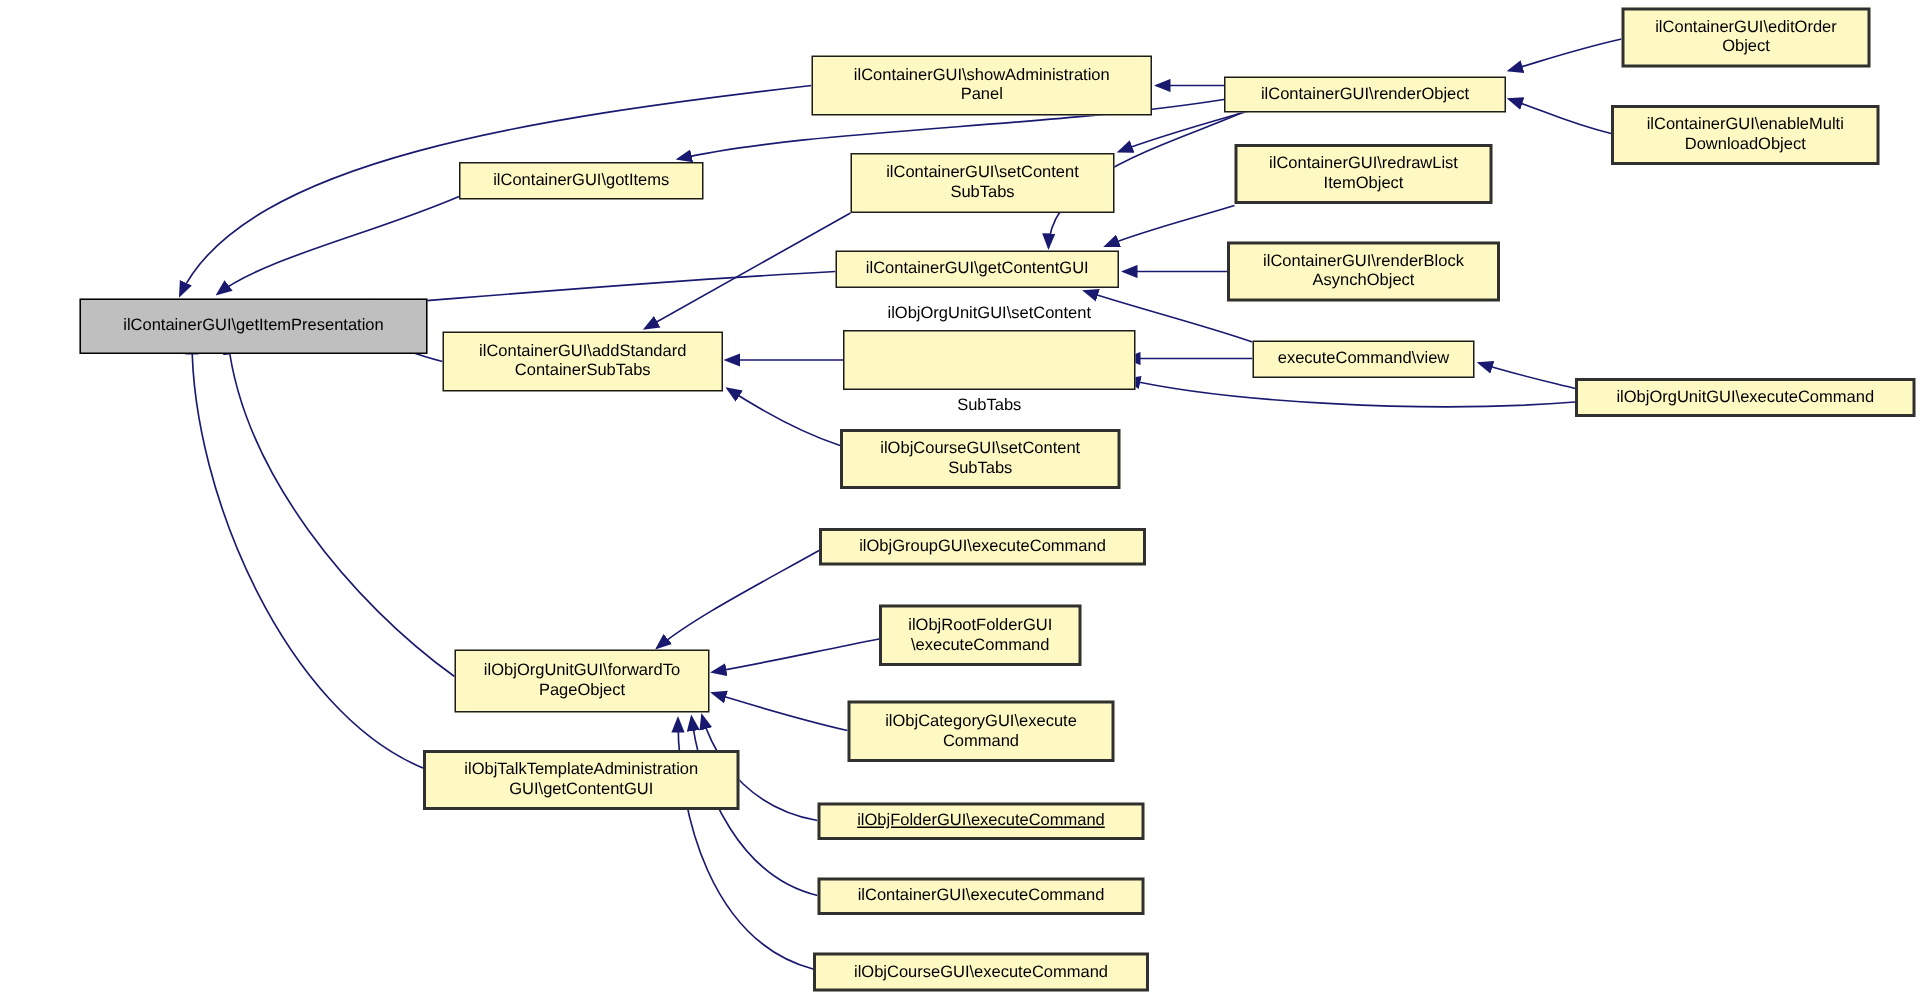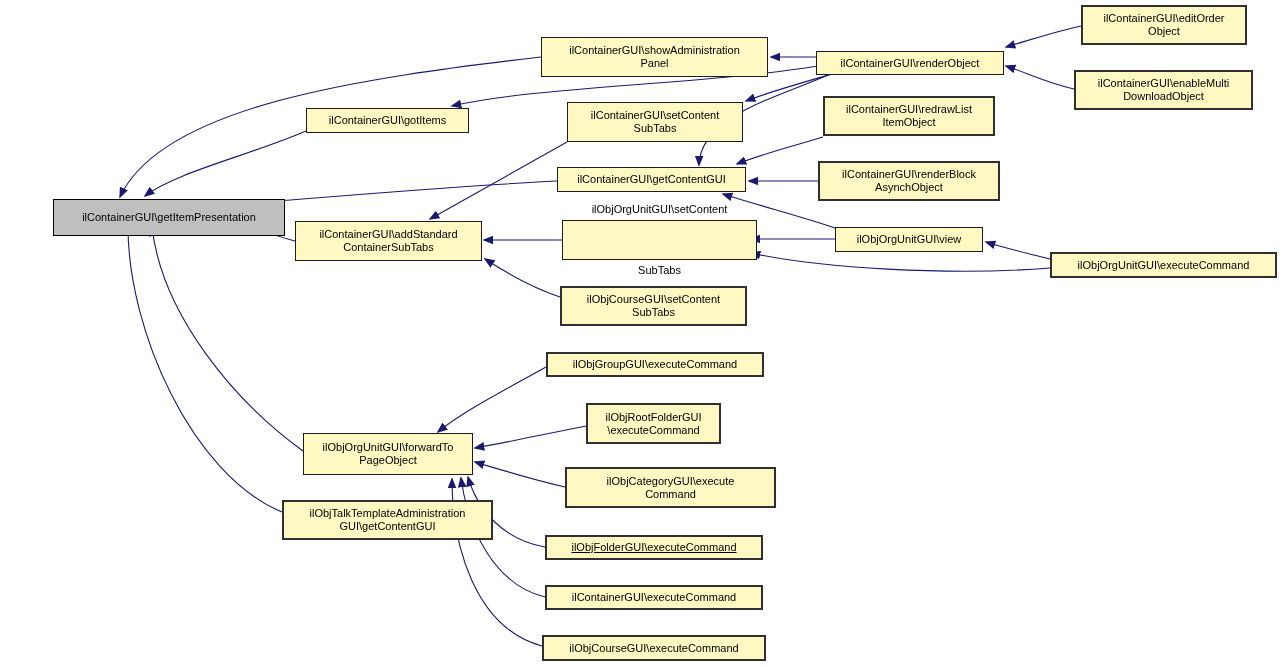--- a/index.html
+++ b/index.html
@@ -105,21 +105,21 @@
     <div>ilContainerGUI\addStandard</div>
     <div>ContainerSubTabs</div>
   </div>
 
   <div class="node" style="left:562px;top:220px;width:195px;height:40px;gap:48px;">
     <div>ilObjOrgUnitGUI\setContent</div>
     <div>SubTabs</div>
   </div>
 
   <div class="node" style="left:835px;top:227px;width:148px;height:25px;">
-    <div>ilObjOrgUnitGUI\view</div>
+    <div>executeCommand\view</div>
   </div>
 
   <div class="node leaf" style="left:1050px;top:252px;width:227px;height:26px;">
     <div>ilObjOrgUnitGUI\executeCommand</div>
   </div>
 
   <div class="node leaf" style="left:560px;top:286px;width:187px;height:40px;">
     <div>ilObjCourseGUI\setContent</div>
     <div>SubTabs</div>
   </div>
@@ -131,21 +131,21 @@
   <div class="node leaf" style="left:586px;top:403px;width:135px;height:41px;">
     <div>ilObjRootFolderGUI</div>
     <div>\executeCommand</div>
   </div>
 
   <div class="node" style="left:303px;top:433px;width:170px;height:42px;">
     <div>ilObjOrgUnitGUI\forwardTo</div>
     <div>PageObject</div>
   </div>
 
-  <div class="node leaf" style="left:565px;top:467px;width:211px;height:41px;">
+  <div class="node leaf" style="left:565px;top:467px;width:178px;height:41px;">
     <div>ilObjCategoryGUI\execute</div>
     <div>Command</div>
   </div>
 
   <div class="node leaf" style="left:282px;top:500px;width:211px;height:40px;">
     <div>ilObjTalkTemplateAdministration</div>
     <div>GUI\getContentGUI</div>
   </div>
 
   <div class="node leaf" style="left:545px;top:535px;width:218px;height:25px;text-decoration:underline;">

